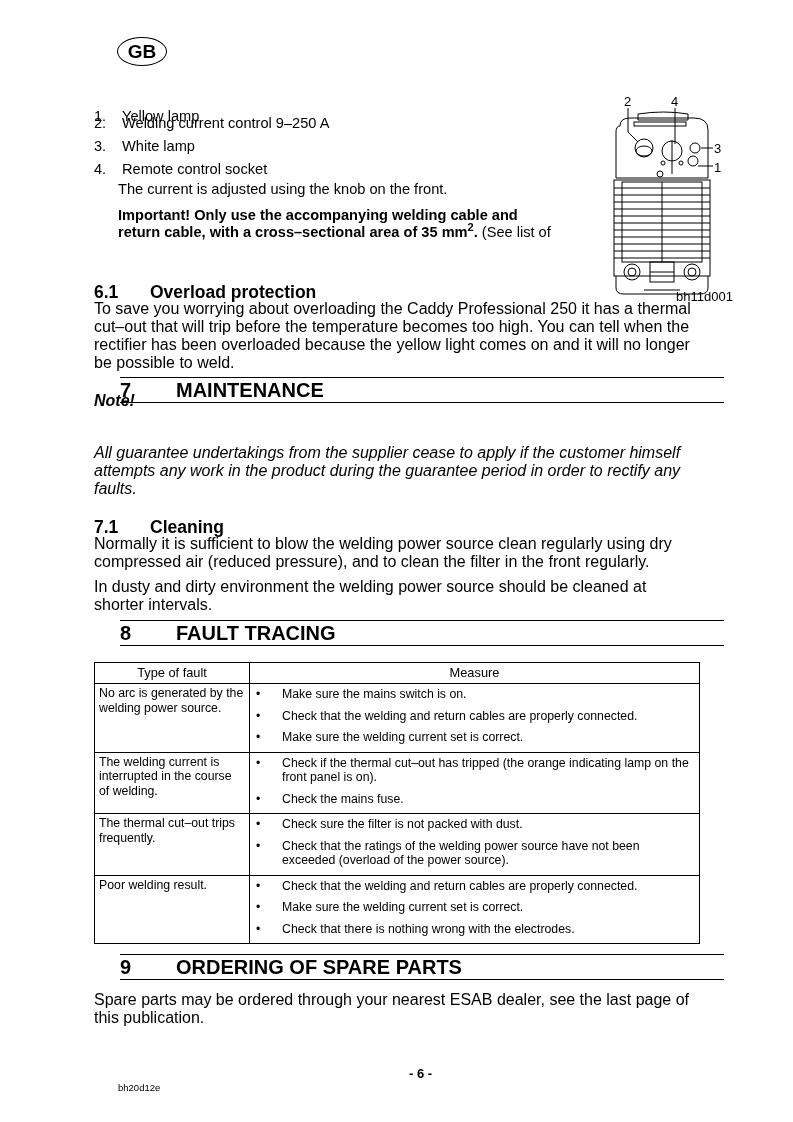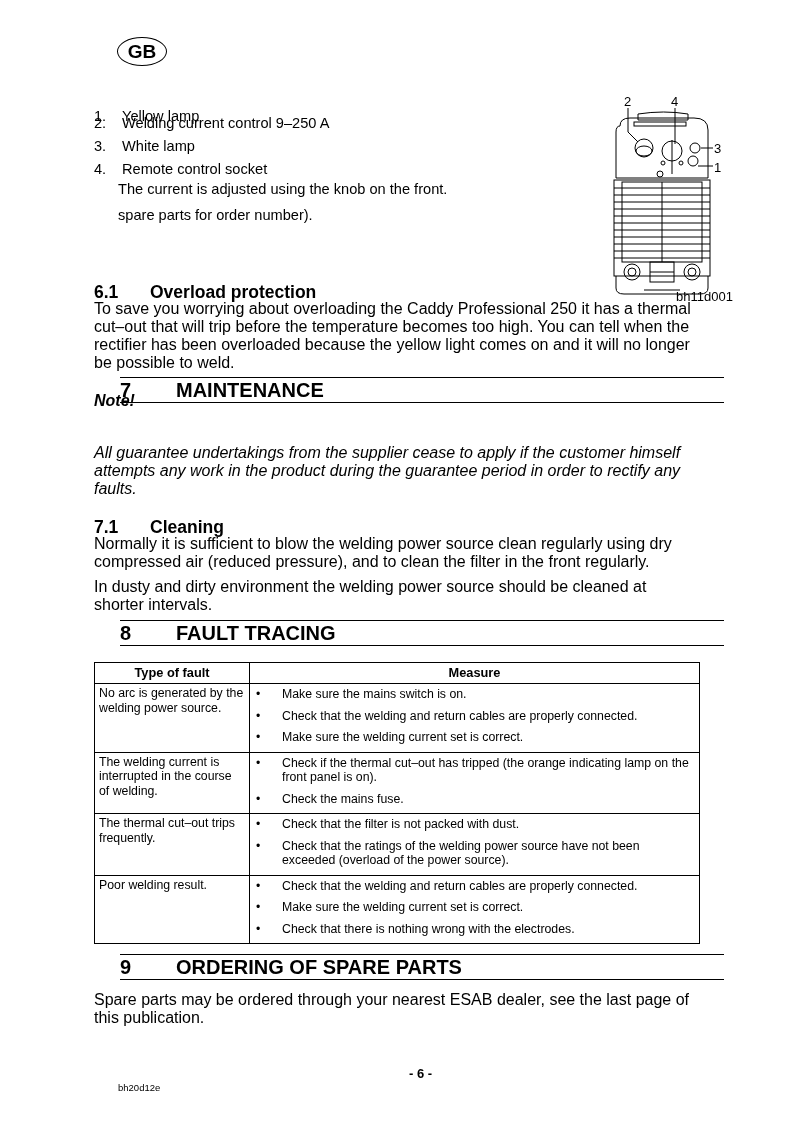--- a/index.html
+++ b/index.html
@@ -16,21 +16,21 @@
   .h2 { position: absolute; left: 94px; font-size: 17.5px; font-weight: bold; white-space: nowrap; }
   .h2 .n { display: inline-block; width: 56px; margin-top: 12px; }
   .h1 { position: absolute; left: 94px; width: 604px; font-size: 20px; font-weight: bold;
         border-top: 1.5px solid #000; border-bottom: 1.5px solid #000; height: 24px; line-height: 24px; white-space: nowrap; margin-left: 26px; }
   .h1 .n { display: inline-block; width: 56px; }
   .para { position: absolute; left: 94px; width: 604px; font-size: 16px; line-height: 18px; }
   .italic { font-style: italic; }
   table.fault { position: absolute; left: 94px; top: 662px; width: 606px; border-collapse: collapse;
                 font-size: 12.3px; line-height: 14.5px; }
   table.fault td, table.fault th { border: 1.6px solid #000; vertical-align: top; padding: 0; }
-  table.fault th { font-weight: bold; height: 20px; line-height: 20px; font-size: 12.8px; }
+  table.fault th { font-weight: normal; height: 20px; line-height: 20px; font-size: 12.8px; }
   table.fault td.type { width: 146px; padding: 2px 4px 2px 4px; }
   .measure-item { position: relative; padding-left: 32px; padding-right: 8px; margin: 3px 0 7px 0; }
   .measure-item .bullet { position: absolute; left: 6px; top: 0; }
   .pagenum { left: 0; width: 793px; text-align: center; top: 1066px; font-size: 13px; font-weight: bold; }
   .doccode { left: 94px; top: 1082px; font-size: 9.5px; }
   .fig { left: 584px; top: 92px; width: 118px; height: 210px; }
   .fig-code { left: 652px; top: 289px; font-size: 13px; }
 </style>
 </head>
 <body>
@@ -38,21 +38,22 @@
 <div class="abs lang-badge">GB</div>
 
 <div class="list-item" style="top:108px;"><span class="num">1.</span><span>Yellow lamp</span></div>
 <div class="list-item" style="top:115px;"><span class="num">2.</span><span>Welding current control 9–250 A</span></div>
 <div class="list-item" style="top:138px;"><span class="num">3.</span><span>White lamp</span></div>
 <div class="list-item" style="top:161px;"><span class="num">4.</span><span>Remote control socket</span></div>
 
 <div class="abs txt" style="left:94px; top:181px;">The current is adjusted using the knob on the front.</div>
 
 <div class="abs txt" style="left:94px; top:207px;">
-  <div><span>spare parts for order number).</span></div>
+  <div><span class="bold">Important! Only use the accompanying welding cable and</span></div>
+  <div><span class="bold">return cable, with a cross–sectional area of 35 mm</span><span class="bold" style="font-size:11px; vertical-align:super; line-height:0;">2</span><span class="bold">.</span><span> (See list of</span></div>
 </div>
 
 <div class="abs fig">
   <svg width="118" height="210" viewBox="0 0 118 210">
     <g fill="none" stroke="#000" stroke-width="1">
 
       <text x="16" y="14" font-size="13" font-family="Liberation Sans, sans-serif" stroke="none" fill="#000">2</text>
       <text x="63" y="14" font-size="13" font-family="Liberation Sans, sans-serif" stroke="none" fill="#000">4</text>
       <text x="106" y="61" font-size="13" font-family="Liberation Sans, sans-serif" stroke="none" fill="#000">3</text>
       <text x="106" y="80" font-size="13" font-family="Liberation Sans, sans-serif" stroke="none" fill="#000">1</text>
@@ -142,21 +143,21 @@
     <tr>
       <td class="type">The welding current is interrupted in the course of welding.</td>
       <td>
         <div class="measure-item"><span class="bullet">•</span><span>Check if the thermal cut–out has tripped (the orange indicating lamp on the front panel is on).</span></div>
         <div class="measure-item"><span class="bullet">•</span><span>Check the mains fuse.</span></div>
       </td>
     </tr>
     <tr>
       <td class="type">The thermal cut–out trips frequently.</td>
       <td>
-        <div class="measure-item"><span class="bullet">•</span><span>Check that the filter is not packed with dust.</span></div>
+        <div class="measure-item"><span class="bullet">•</span><span>Check sure the filter is not packed with dust.</span></div>
         <div class="measure-item"><span class="bullet">•</span><span>Check that the ratings of the welding power source have not been exceeded (overload of the power source).</span></div>
       </td>
     </tr>
     <tr>
       <td class="type">Poor welding result.</td>
       <td>
         <div class="measure-item"><span class="bullet">•</span><span>Check that the welding and return cables are properly connected.</span></div>
         <div class="measure-item"><span class="bullet">•</span><span>Make sure the welding current set is correct.</span></div>
         <div class="measure-item"><span class="bullet">•</span><span>Check that there is nothing wrong with the electrodes.</span></div>
       </td>

